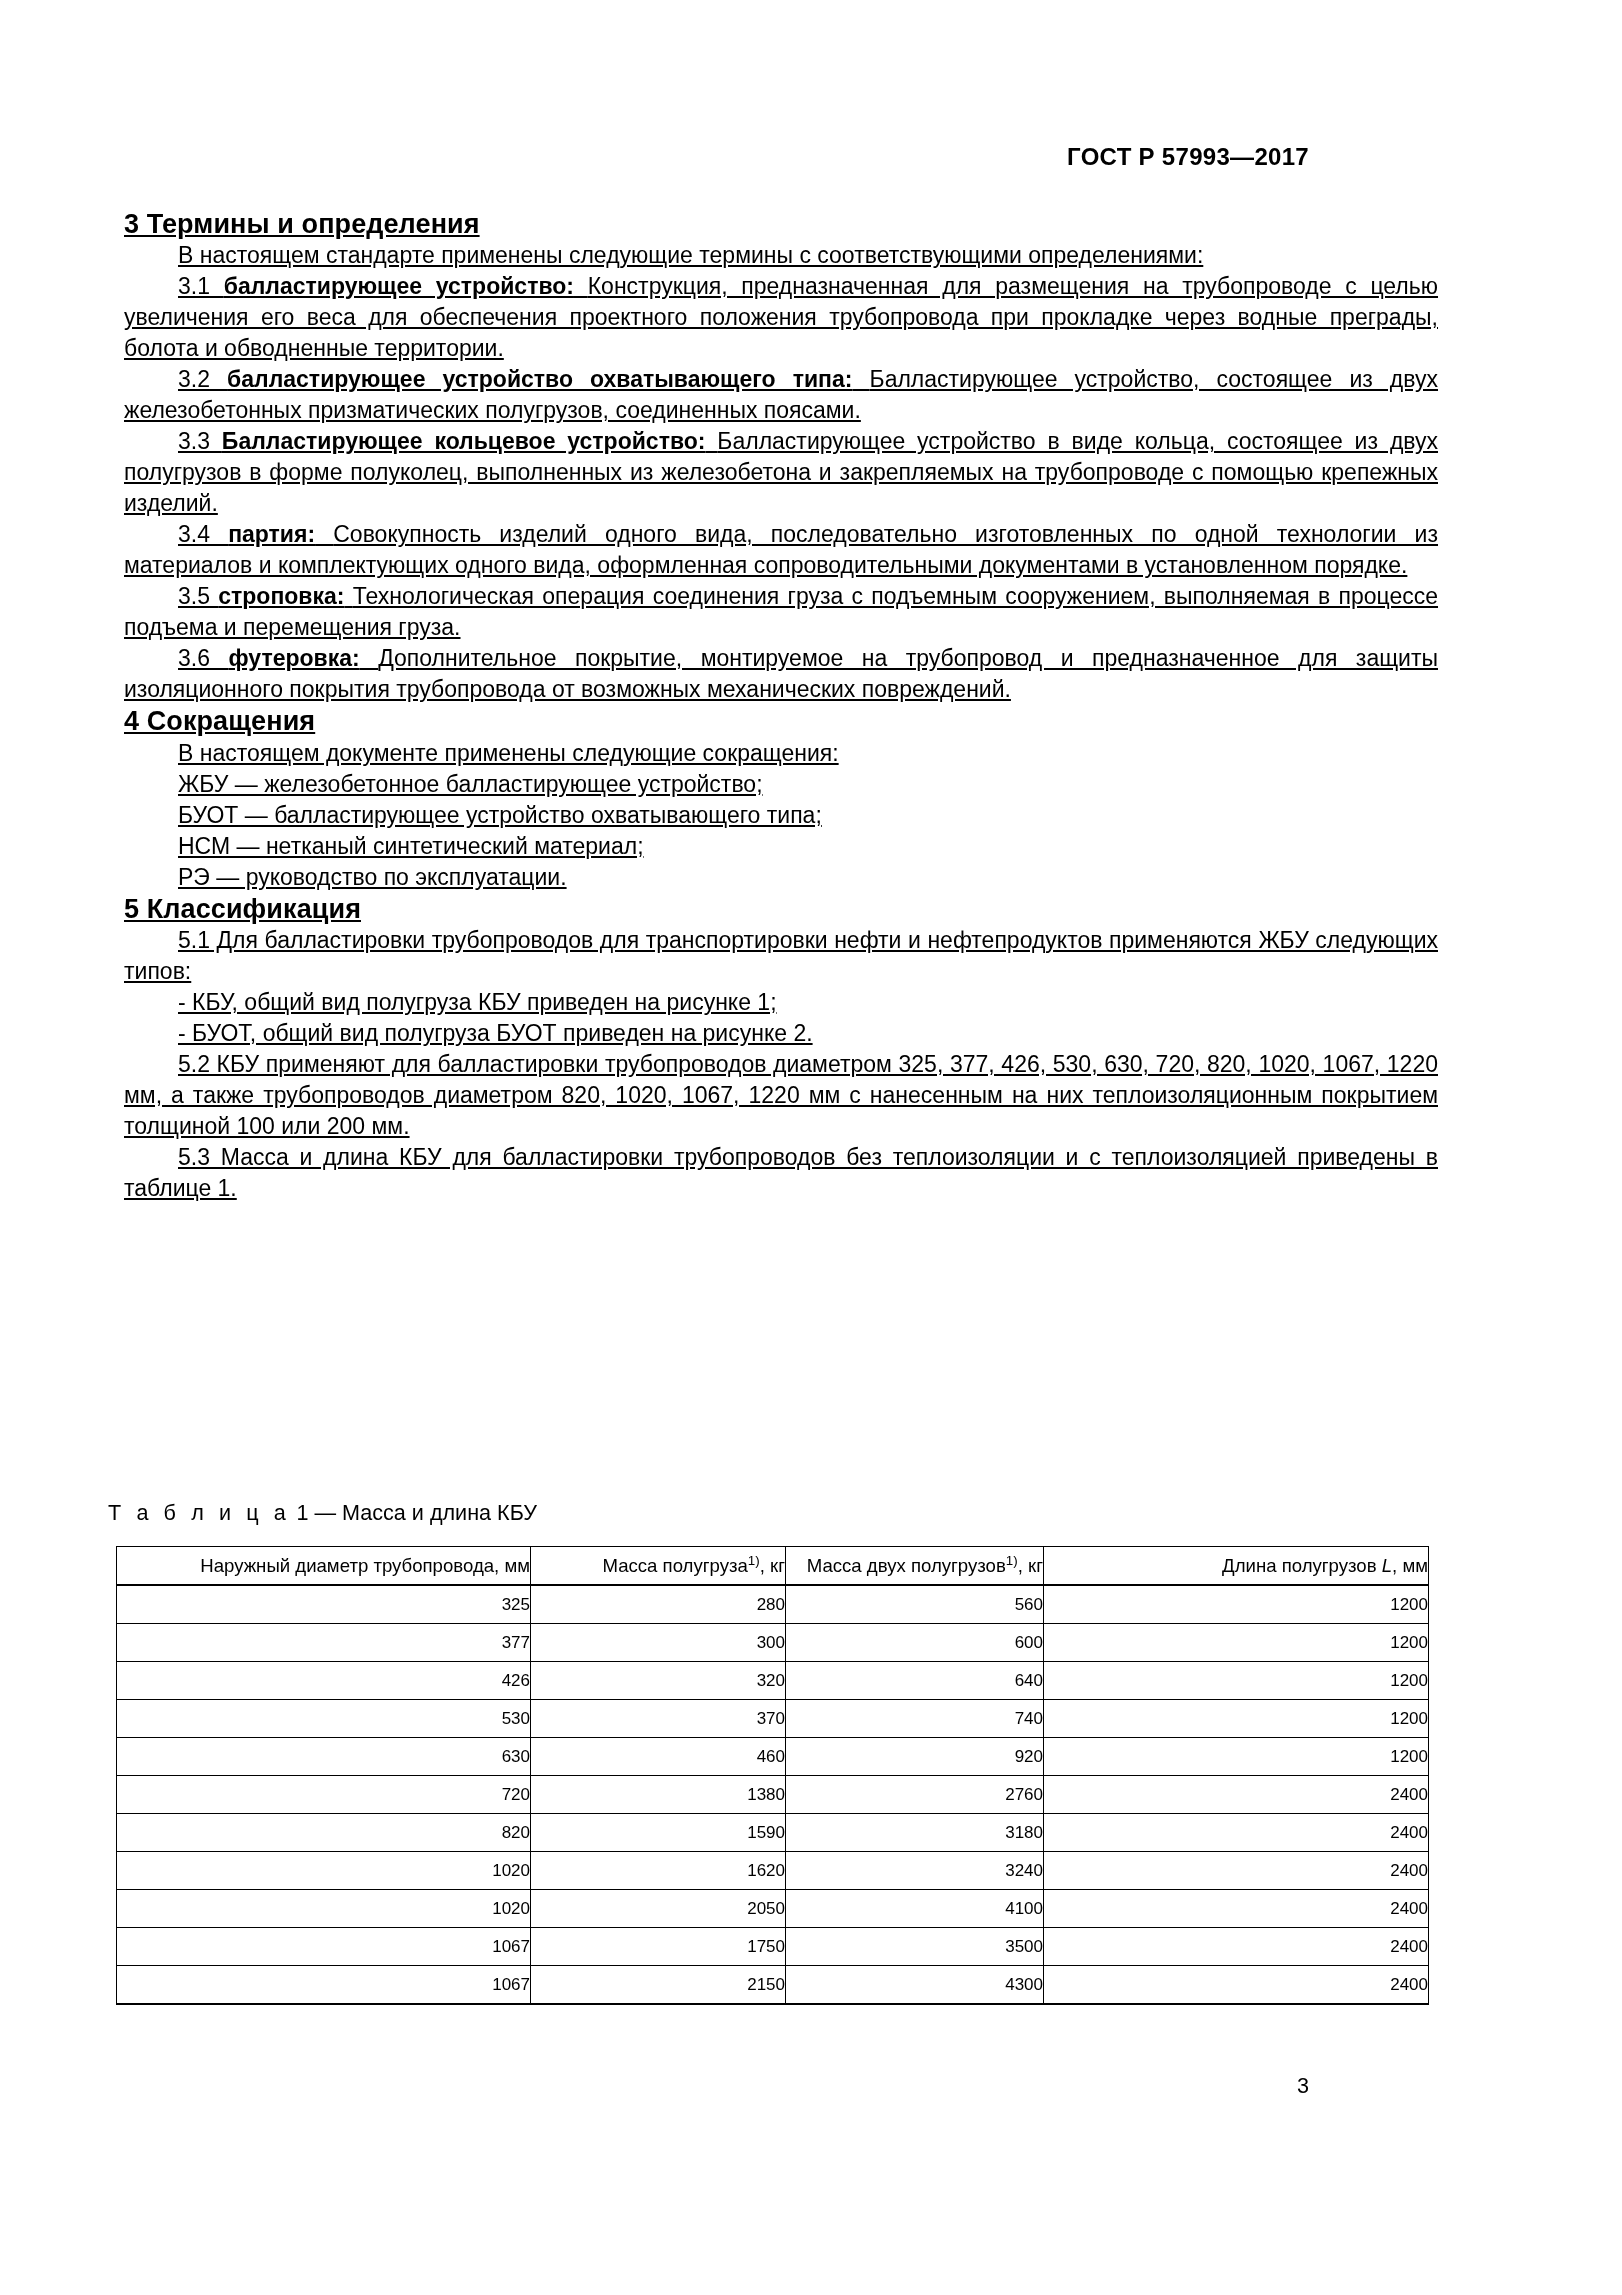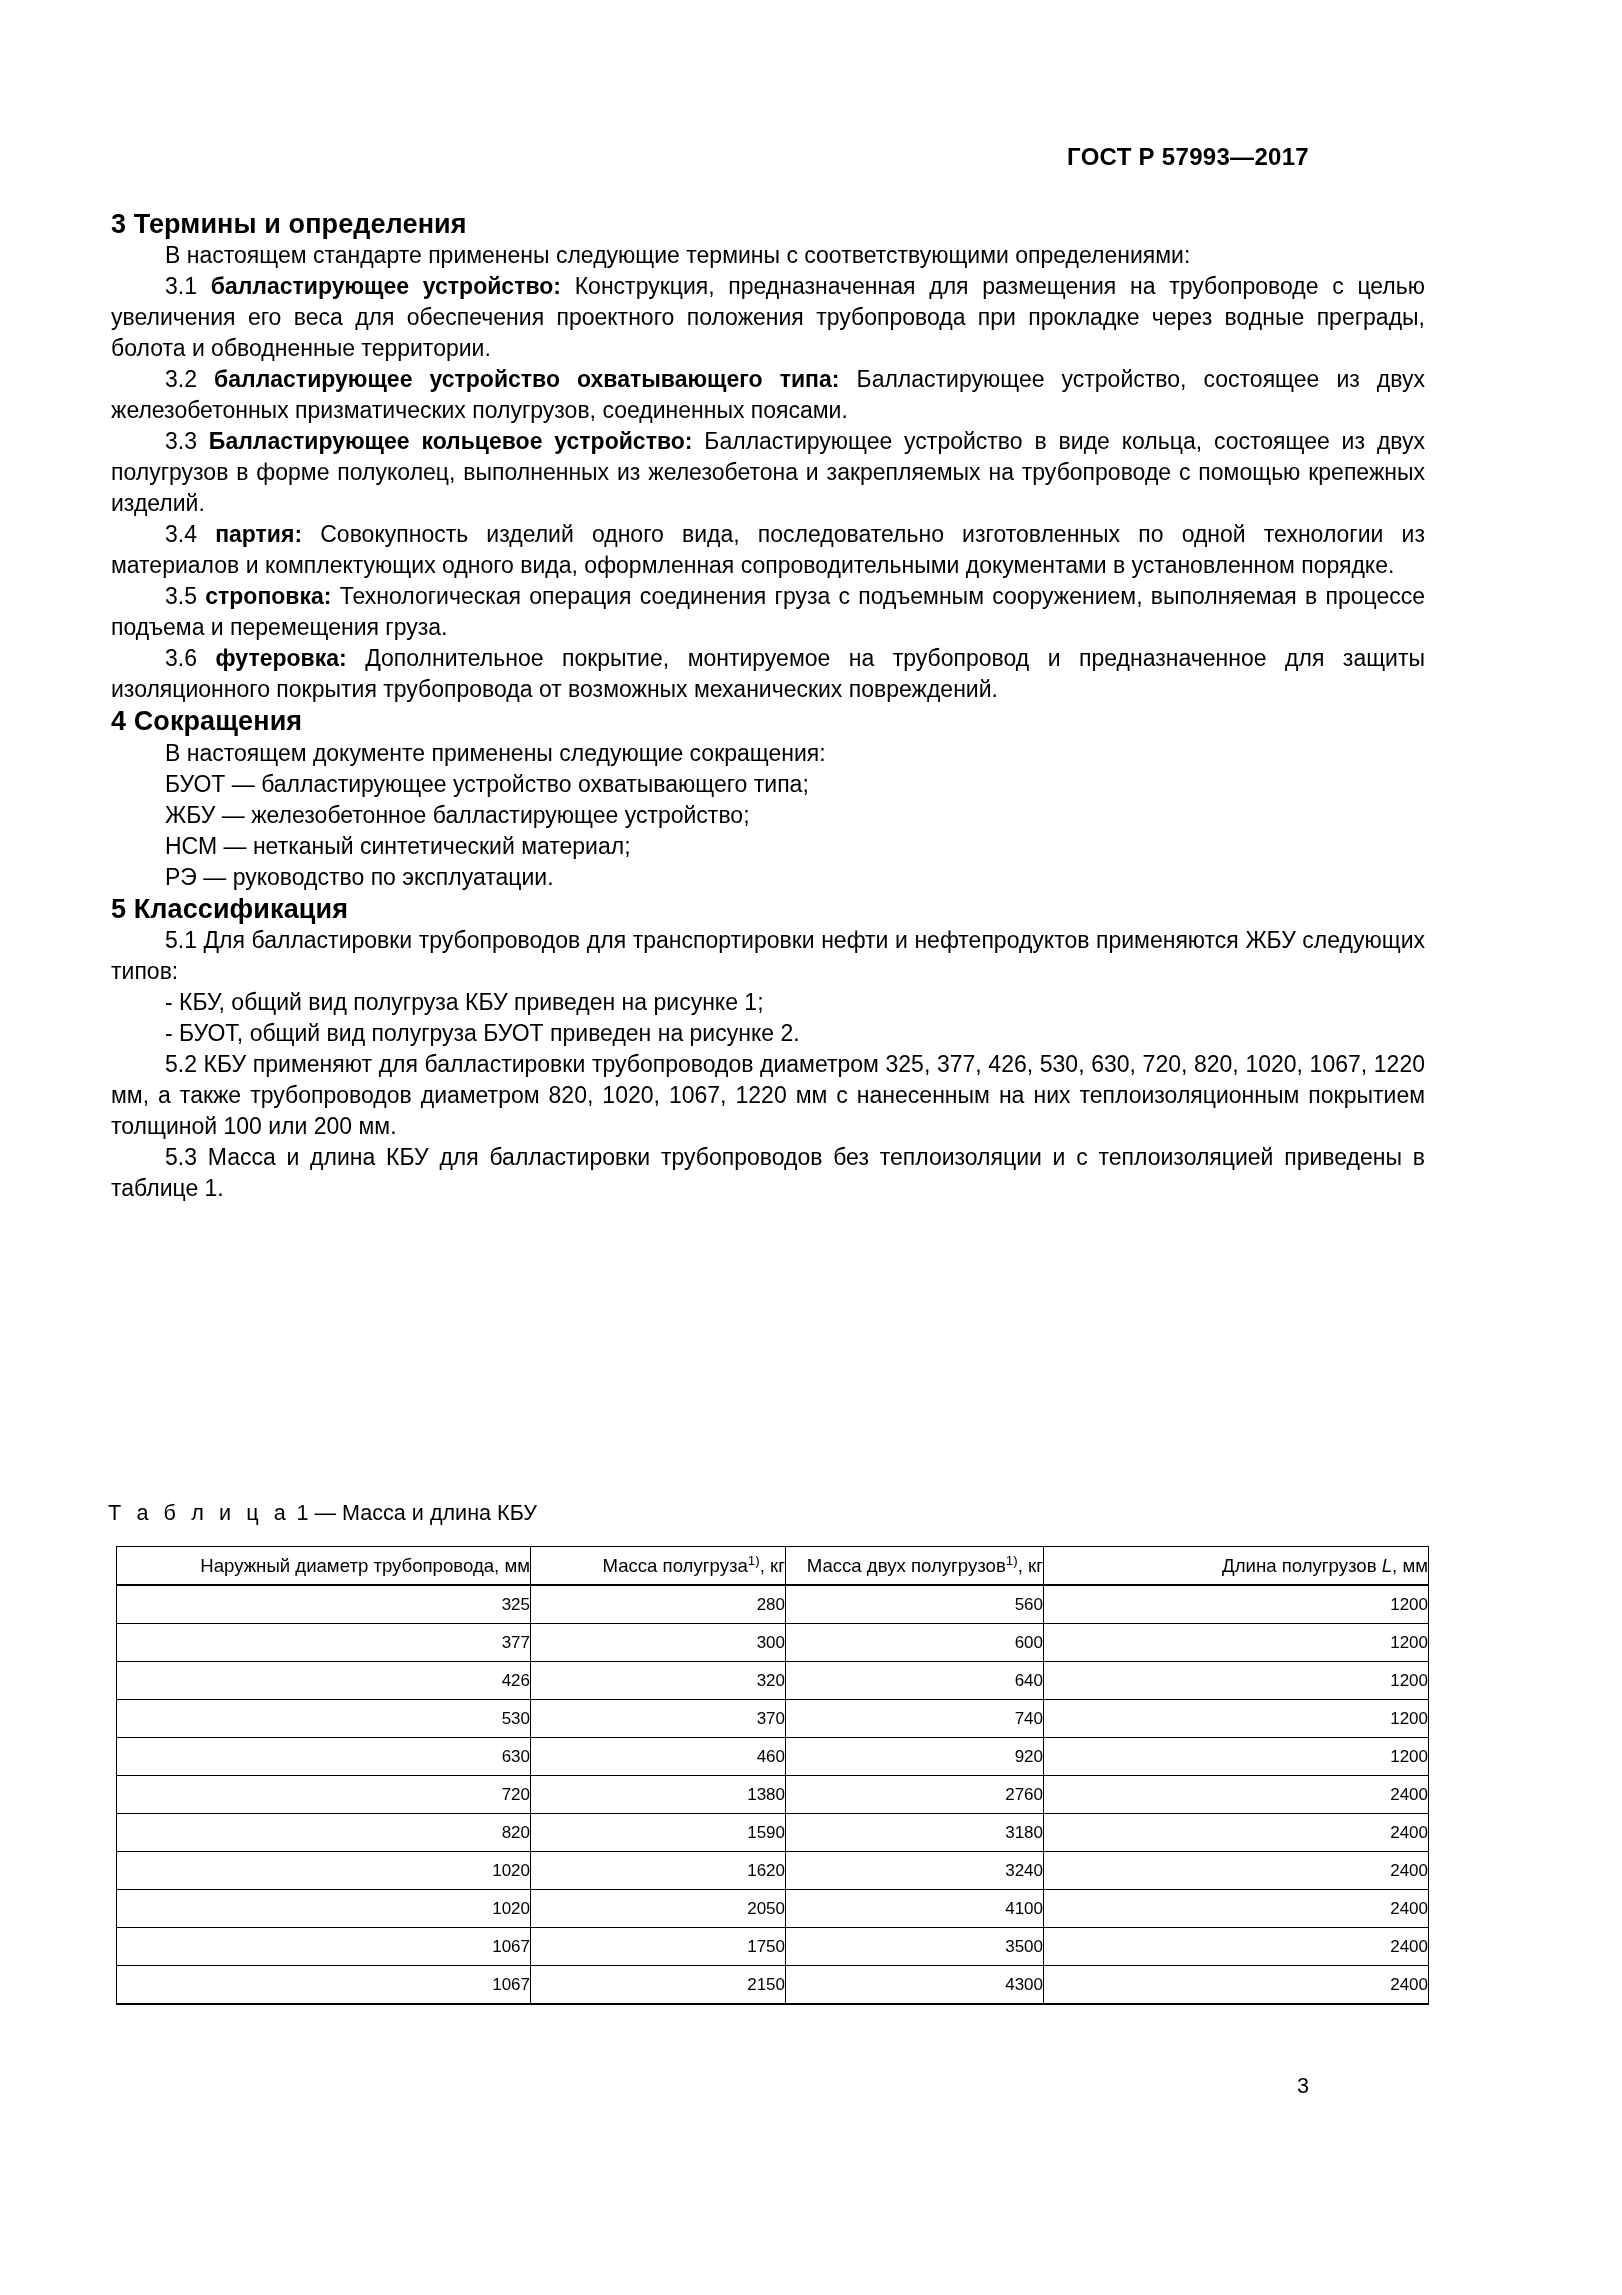--- a/index.html
+++ b/index.html
@@ -28,23 +28,24 @@
     right: 194px;
     font-size: 24px;
     font-weight: bold;
     letter-spacing: 0.3px;
     white-space: nowrap;
   }
 
   
   .content {
     position: absolute;
-    left: 111px;
+    left: 124px;
     top: 208px;
     width: 1314px;
+    text-decoration: underline;
   }
 
   h2.section-heading {
     font-size: 27px;
     font-weight: bold;
     margin: 0;
     padding: 0;
     line-height: 1.2;
     letter-spacing: 0.1px;
   }
@@ -159,22 +160,22 @@
 
     <p class="body-text indent"><span>3.4</span> <b class="term">партия:</b> <span>Совокупность изделий одного вида, последовательно изготовленных по одной технологии из материалов и комплектующих одного вида, оформленная сопроводительными документами в установленном порядке.</span></p>
 
     <p class="body-text indent"><span>3.5</span> <b class="term">строповка:</b> <span>Технологическая операция соединения груза с подъемным сооружением, выполняемая в процессе подъема и перемещения груза.</span></p>
 
     <p class="body-text indent"><span>3.6</span> <b class="term">футеровка:</b> <span>Дополнительное покрытие, монтируемое на трубопровод и предназначенное для защиты изоляционного покрытия трубопровода от возможных механических повреждений.</span></p>
 
     <h2 class="section-heading sec4-heading">4 Сокращения</h2>
 
     <p class="flat after-heading">В настоящем документе применены следующие сокращения:</p>
+    <p class="flat">ЖБУ — железобетонное балластирующее устройство;</p>
     <p class="flat">БУОТ — балластирующее устройство охватывающего типа;</p>
-    <p class="flat">ЖБУ — железобетонное балластирующее устройство;</p>
     <p class="flat">НСМ — нетканый синтетический материал;</p>
     <p class="flat">РЭ — руководство по эксплуатации.</p>
 
     <h2 class="section-heading sec5-heading">5 Классификация</h2>
 
     <p class="body-text indent after-heading">5.1 Для балластировки трубопроводов для транспортировки нефти и нефтепродуктов применяются ЖБУ следующих типов:</p>
     <p class="flat">- КБУ, общий вид полугруза КБУ приведен на рисунке 1;</p>
     <p class="flat">- БУОТ, общий вид полугруза БУОТ приведен на рисунке 2.</p>
     <p class="body-text indent">5.2 КБУ применяют для балластировки трубопроводов диаметром 325, 377, 426, 530, 630, 720, 820, 1020, 1067, 1220 мм, а также трубопроводов диаметром 820, 1020, 1067, 1220 мм с нанесенным на них теплоизоляционным покрытием толщиной 100 или 200 мм.</p>
     <p class="body-text indent">5.3 Масса и длина КБУ для балластировки трубопроводов без теплоизоляции и с теплоизоляцией приведены в таблице 1.</p>

